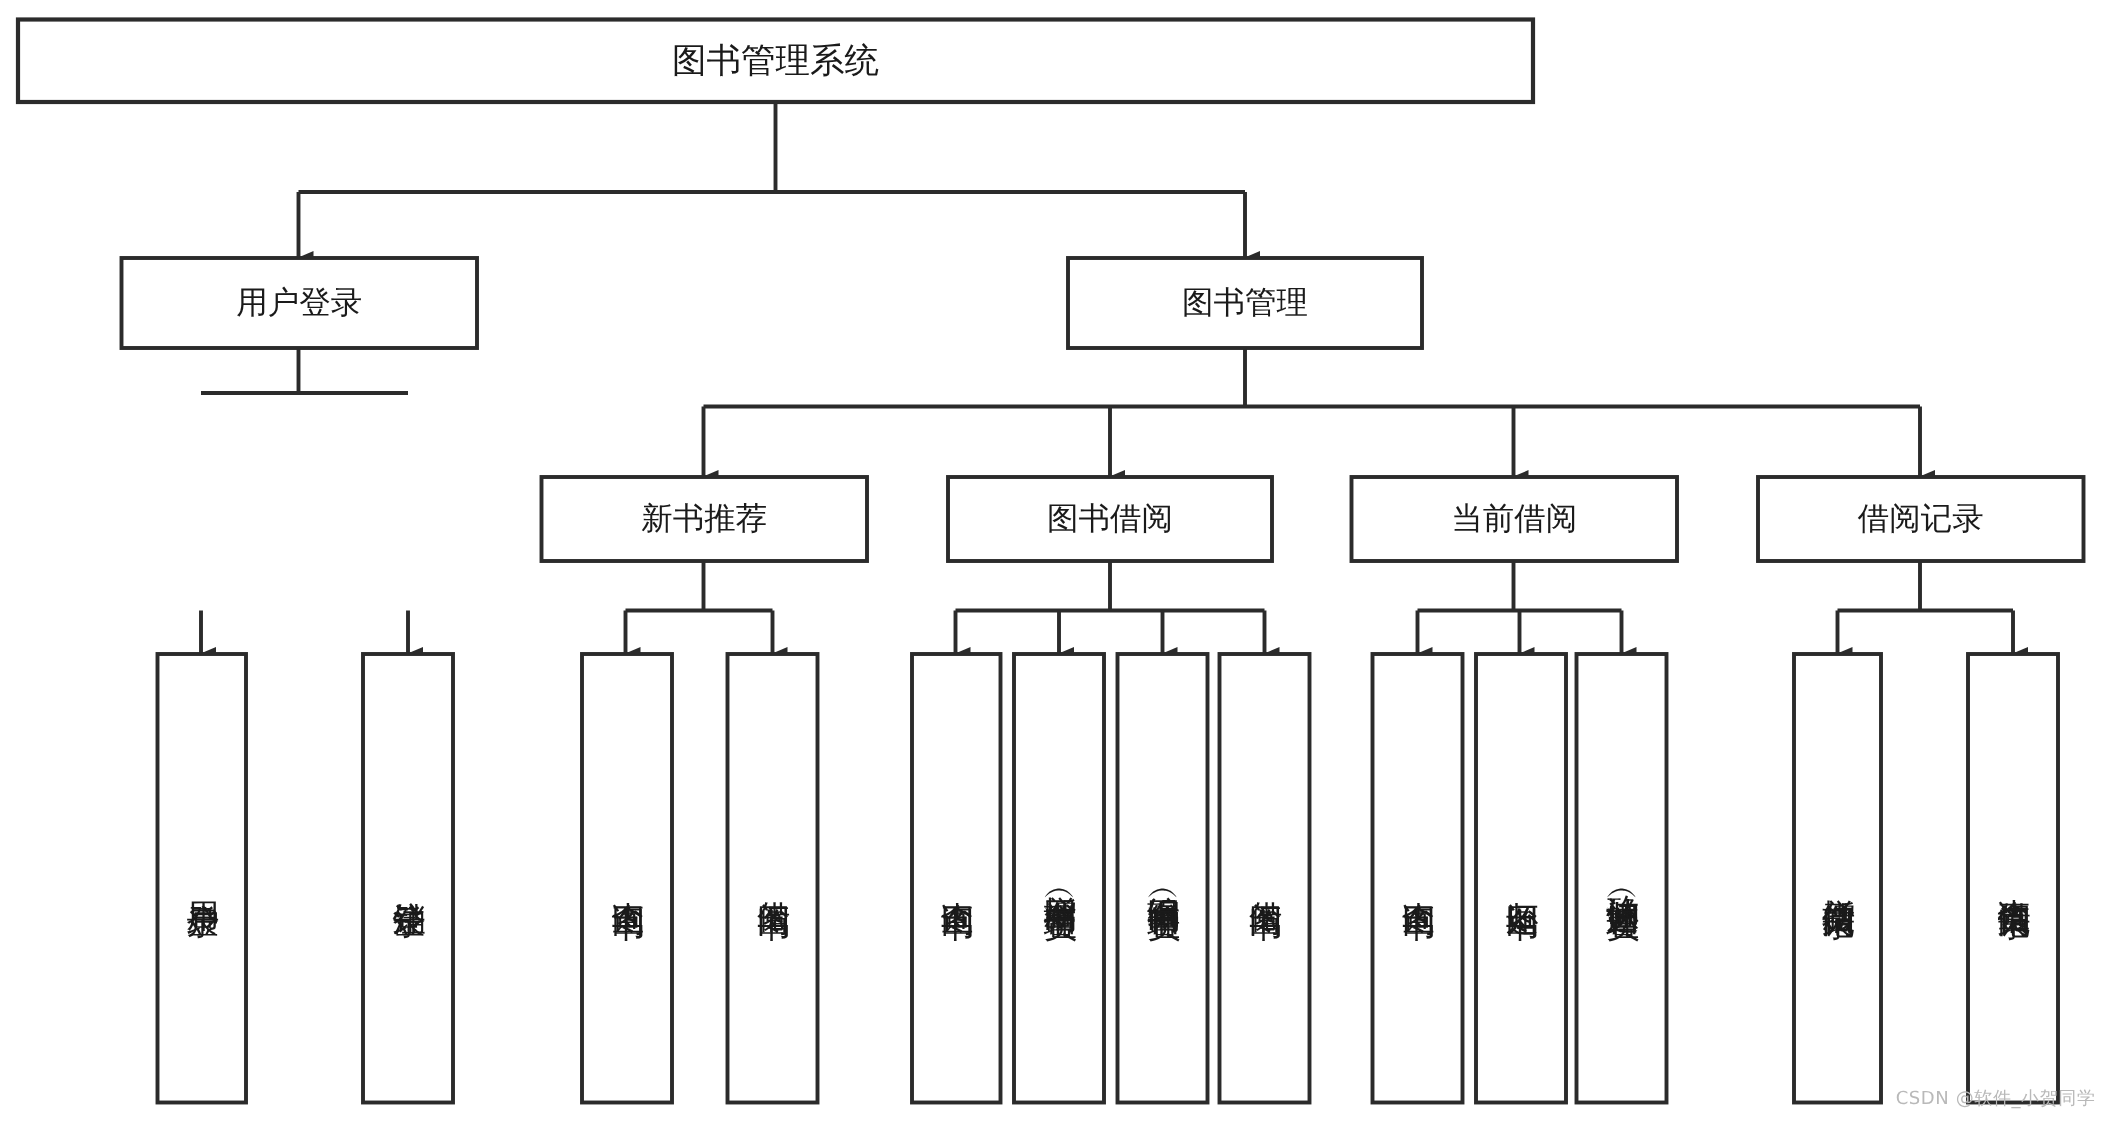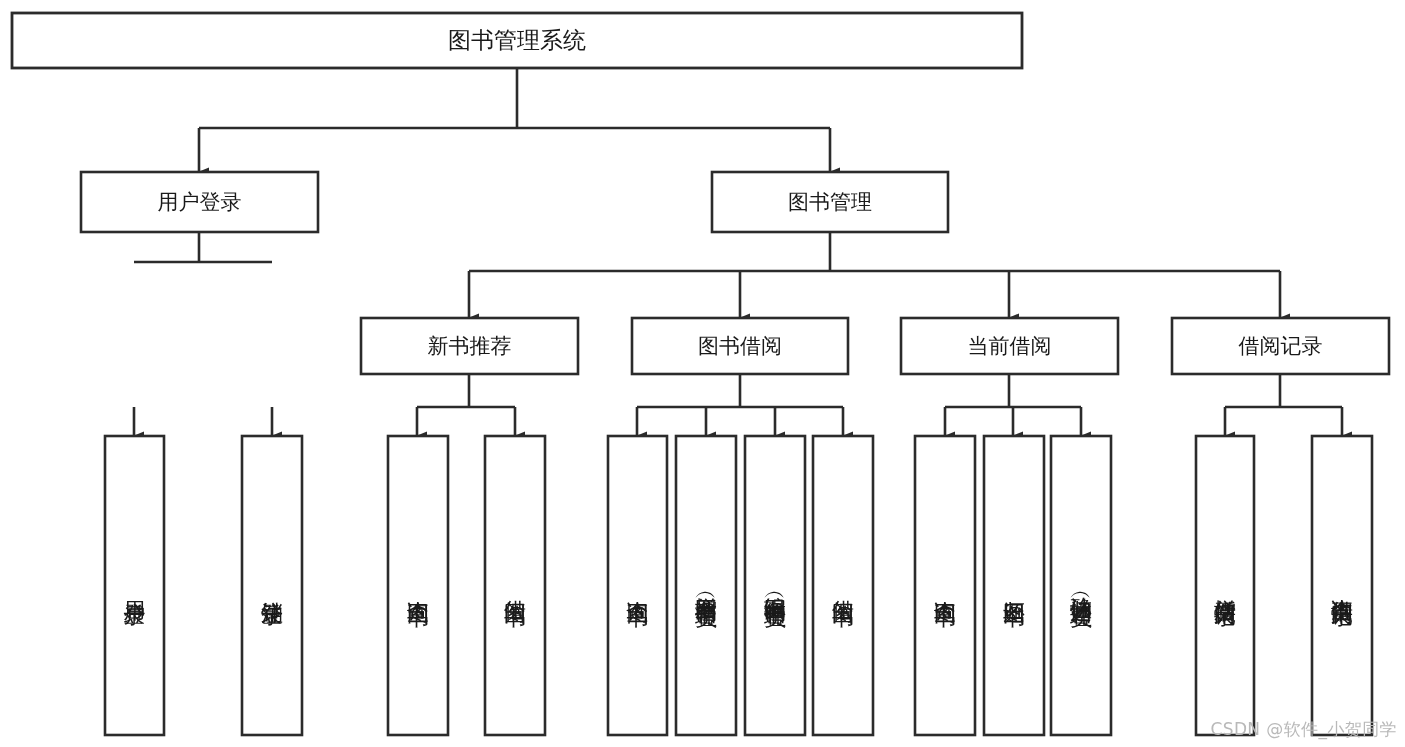--- a/index.html
+++ b/index.html
@@ -71,21 +71,21 @@
     line-height: 1.08;
     letter-spacing: 1.5px;
     color: #1a1a1a;
     white-space: nowrap;
   }
   .watermark {
     position: absolute;
     right: 8px;
     bottom: 6px;
     font-family: "DejaVu Sans", "Liberation Sans", sans-serif;
-    font-size: 17px;
+    font-size: 12px;
     color: #b9b9b9;
     letter-spacing: 0.4px;
     white-space: nowrap;
   }
 </style>
 </head>
 <body>
 
 <div id="diagram-root">
 

